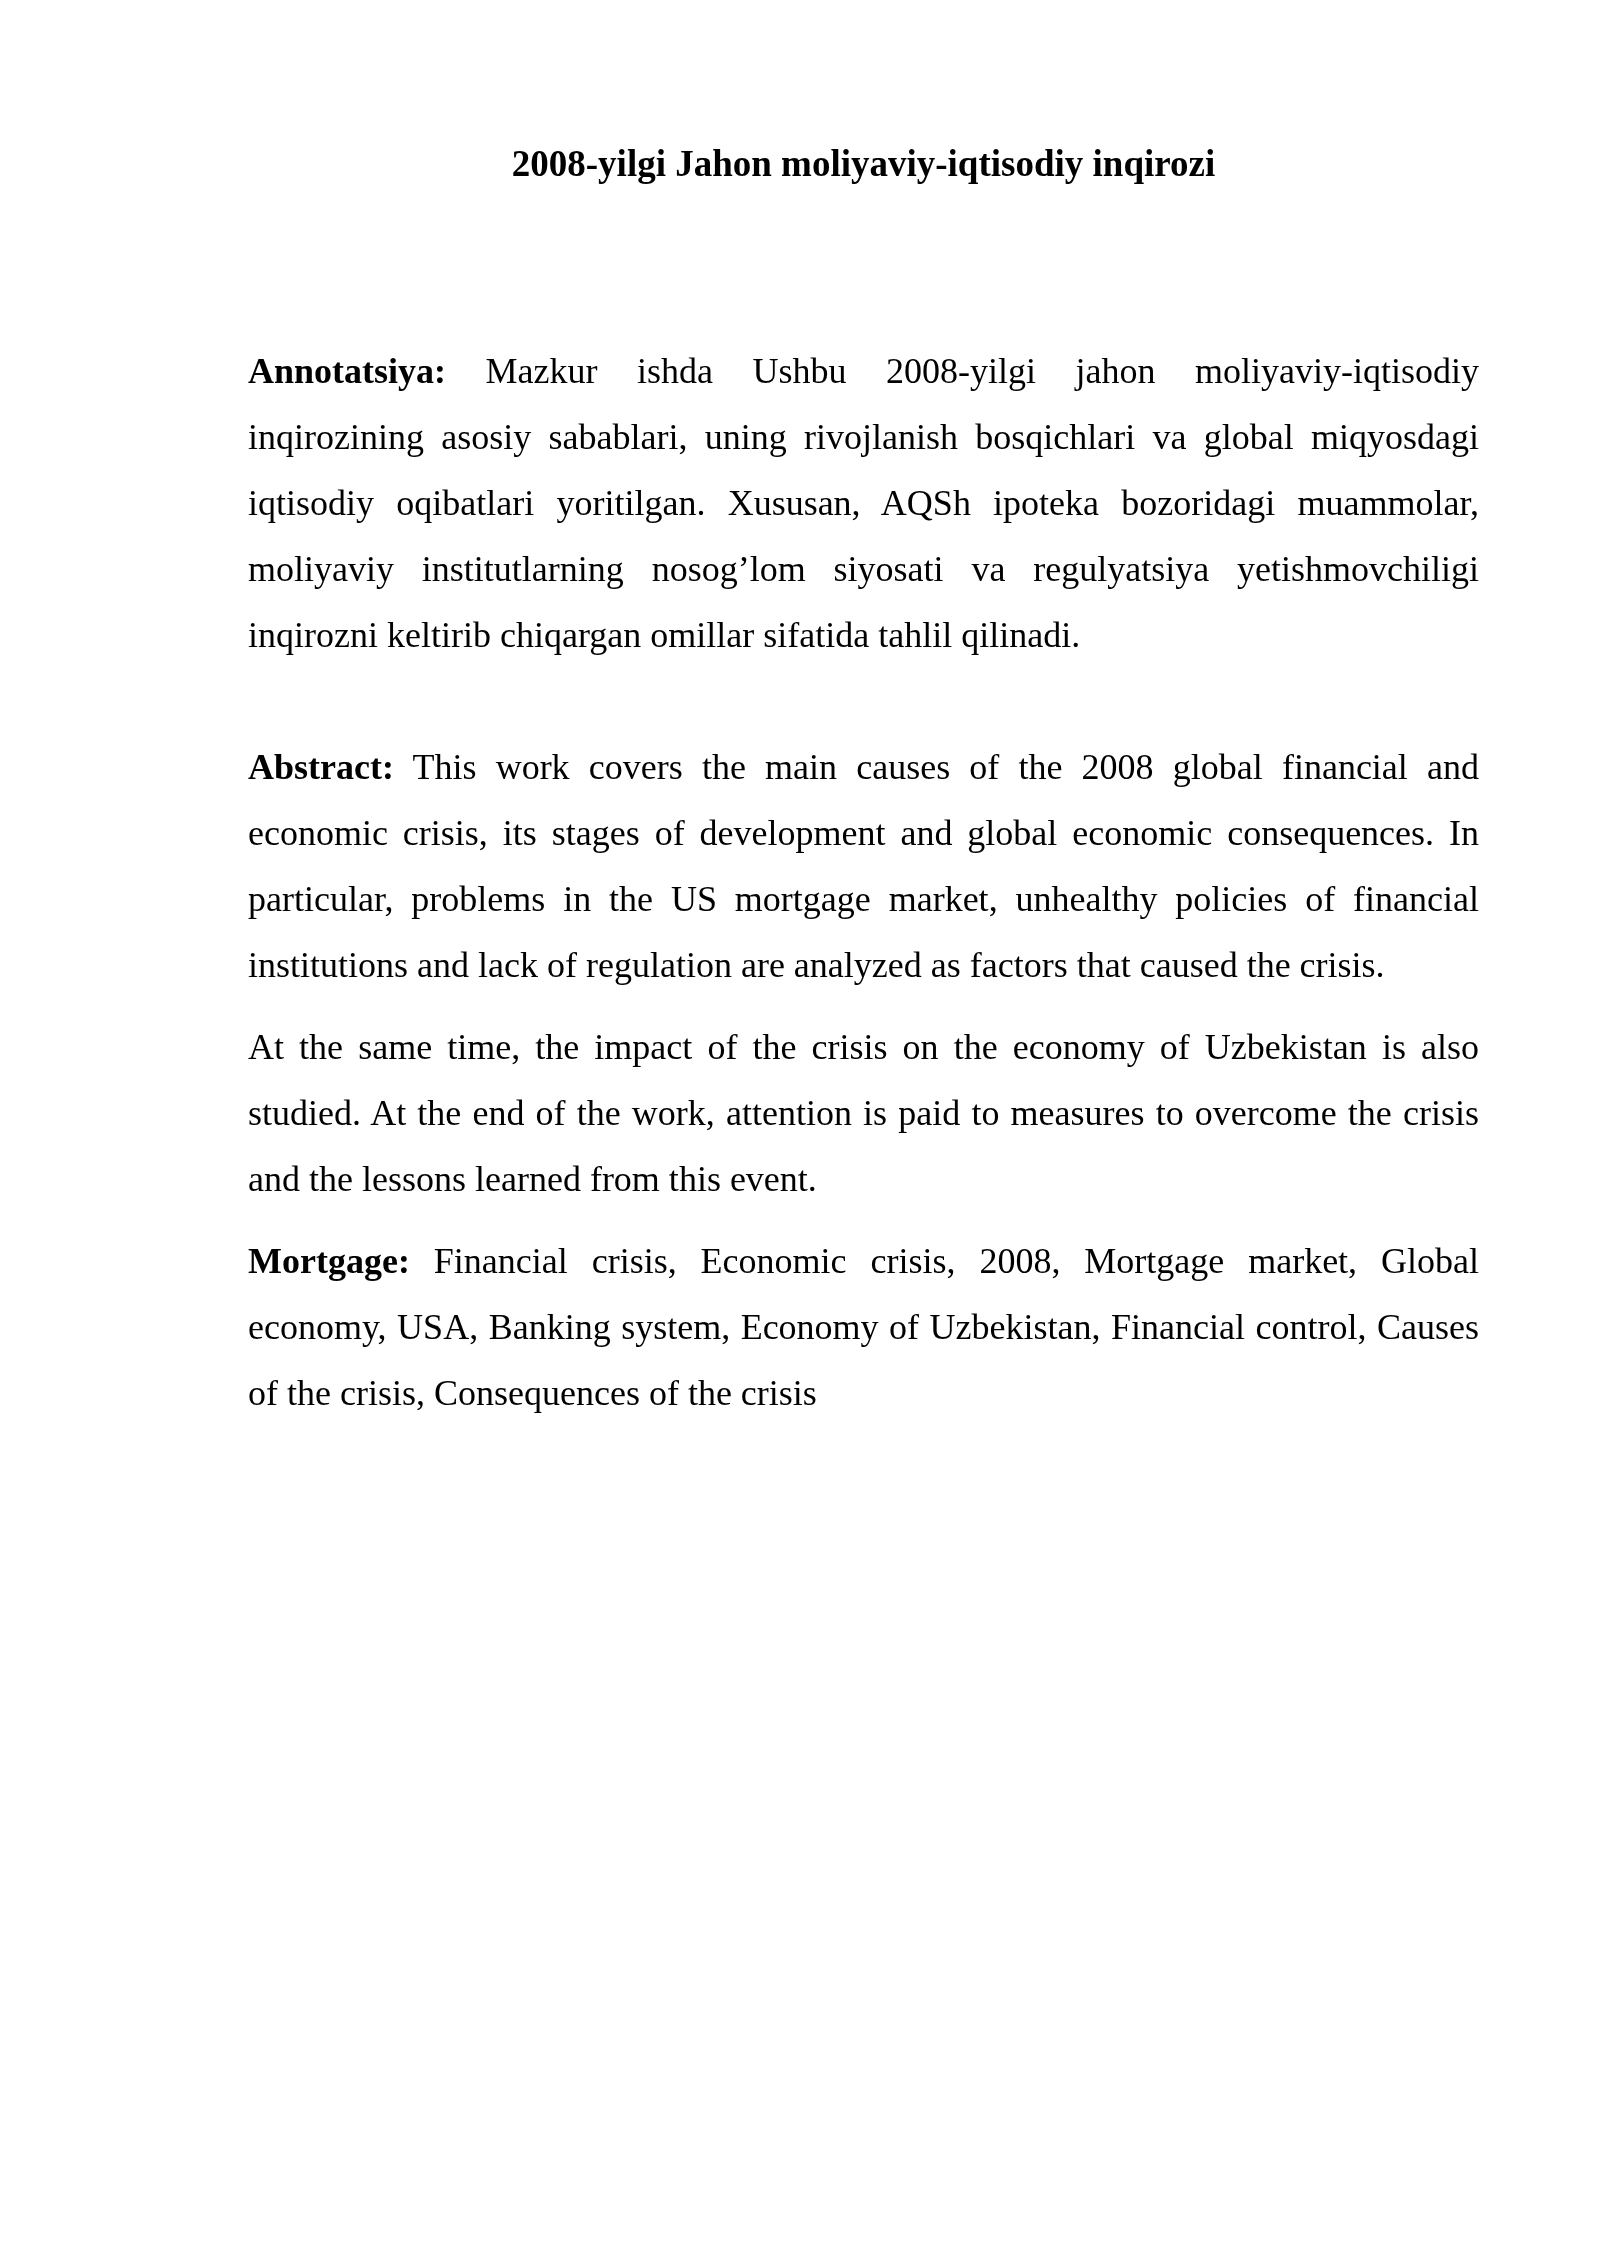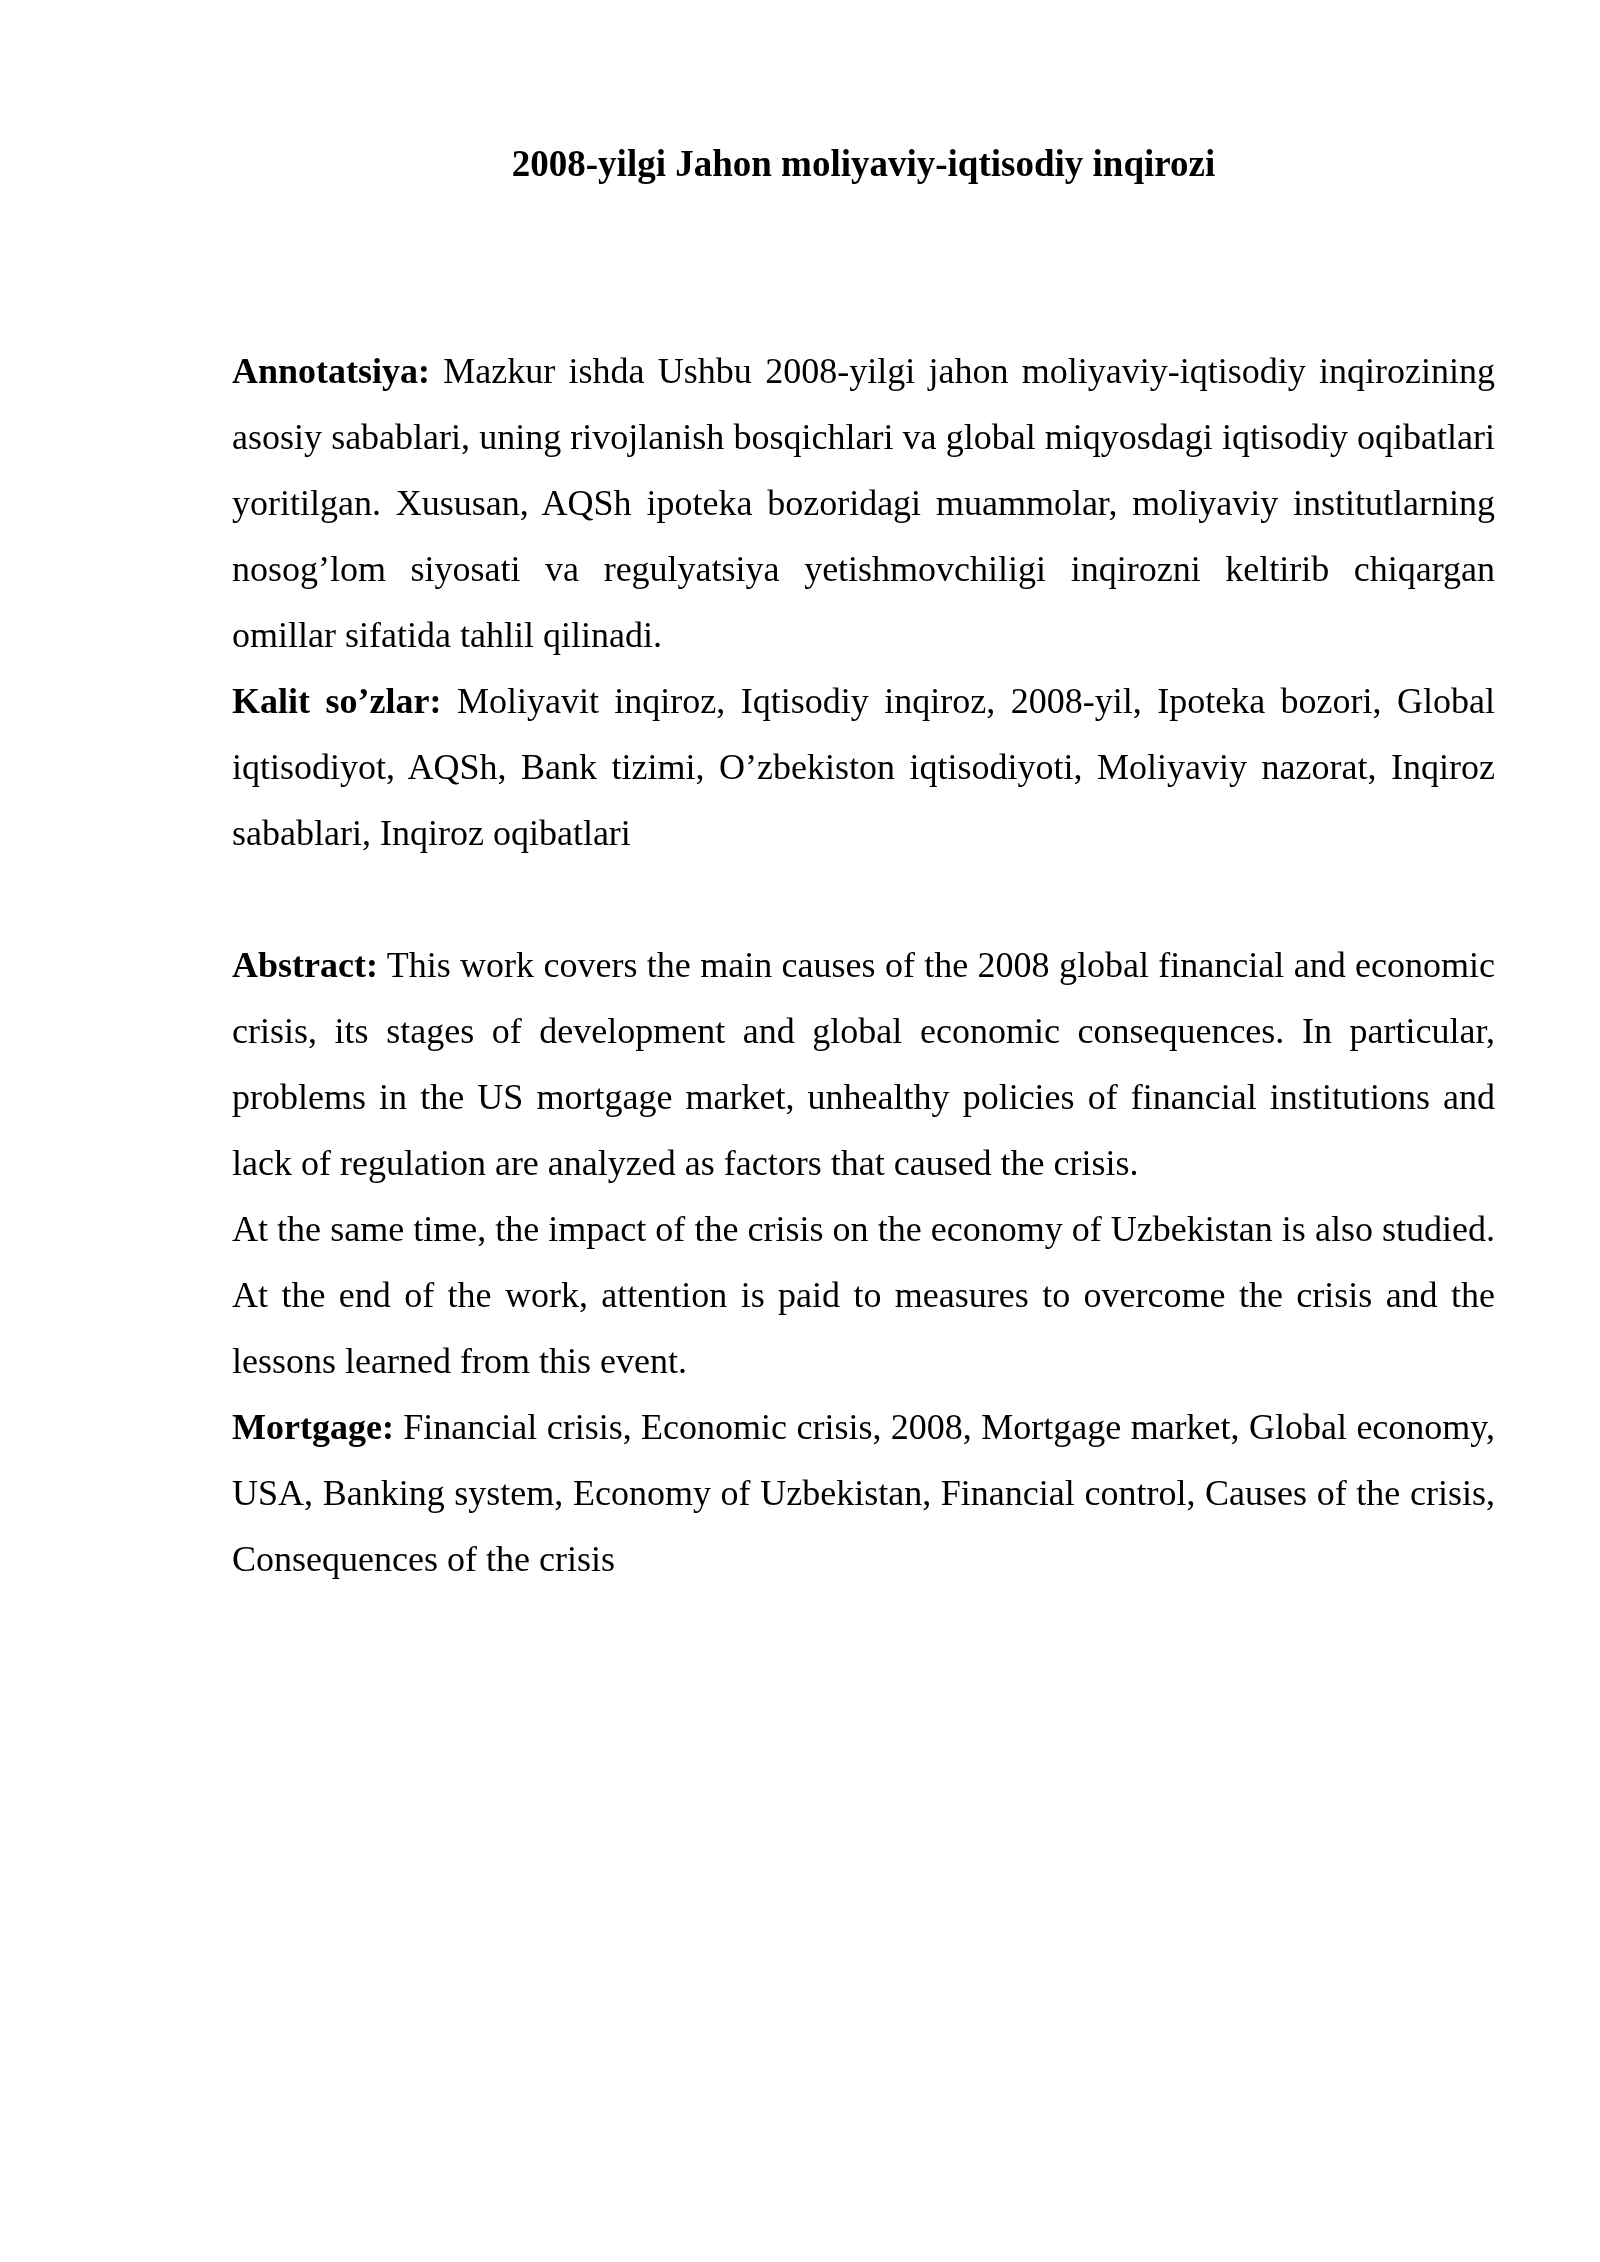--- a/index.html
+++ b/index.html
@@ -22,21 +22,21 @@
     font-weight: bold;
     text-align: center;
     line-height: 1.3;
     margin: 0 0 150px 0;
   }
   .doc-body {
     font-size: 36px;
     line-height: 66px;
   }
   .para {
-    margin: 0;
+    margin: 16px;
     text-align: justify;
   }
   .para .lead {
     font-weight: bold;
   }
   .gap-above {
     margin-top: 66px;
   }
 </style>
 </head>
@@ -44,21 +44,20 @@
 
 <div class="page">
 
   <h1 class="doc-title">2008-yilgi Jahon moliyaviy-iqtisodiy inqirozi</h1>
 
   <div class="doc-body">
 
     <p class="para"><b class="lead">Annotatsiya:</b> <span>Mazkur ishda Ushbu 2008-yilgi jahon moliyaviy-iqtisodiy inqirozining asosiy sabablari, uning rivojlanish bosqichlari va global miqyosdagi iqtisodiy oqibatlari yoritilgan. Xususan, AQSh ipoteka bozoridagi muammolar, moliyaviy institutlarning nosog’lom siyosati va regulyatsiya yetishmovchiligi inqirozni keltirib chiqargan omillar sifatida tahlil qilinadi.</span></p>
 
 
-    <p class="para"><b class="lead">Kalit so’zlar:</b> <span>Moliyavit inqiroz, Iqtisodiy inqiroz, 2008-yil, Ipoteka bozori, Global iqtisodiyot, AQSh, Bank tizimi, O’zbekiston iqtisodiyoti, Moliyaviy nazorat, Inqiroz sabablari, Inqiroz oqibatlari</span></p>
 
     <p class="para gap-above"><b class="lead">Abstract:</b> <span>This work covers the main causes of the 2008 global financial and economic crisis, its stages of development and global economic consequences. In particular, problems in the US mortgage market, unhealthy policies of financial institutions and lack of regulation are analyzed as factors that caused the crisis.</span></p>
 
     <p class="para"><span>At the same time, the impact of the crisis on the economy of Uzbekistan is also studied. At the end of the work, attention is paid to measures to overcome the crisis and the lessons learned from this event.</span></p>
 
     <p class="para"><b class="lead">Mortgage:</b> <span>Financial crisis, Economic crisis, 2008, Mortgage market, Global economy, USA, Banking system, Economy of Uzbekistan, Financial control, Causes of the crisis, Consequences of the crisis</span></p>
 
   </div>
 </div>
 

